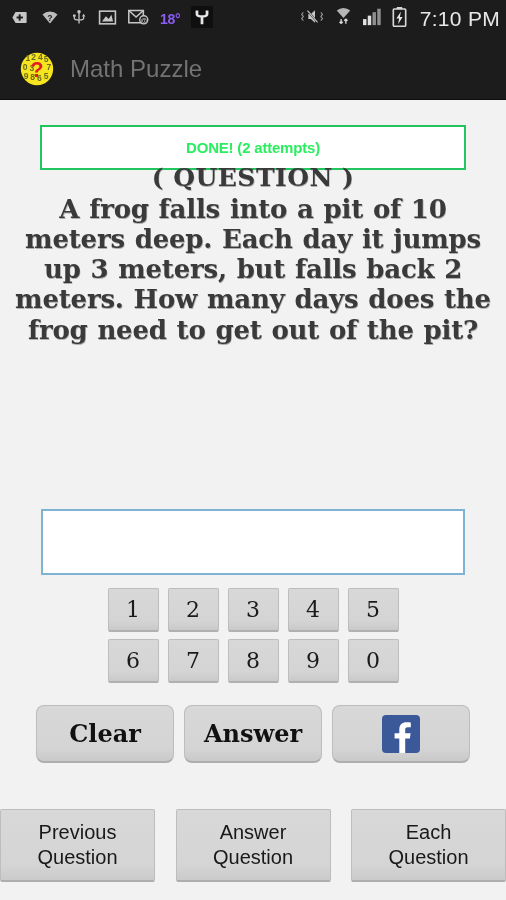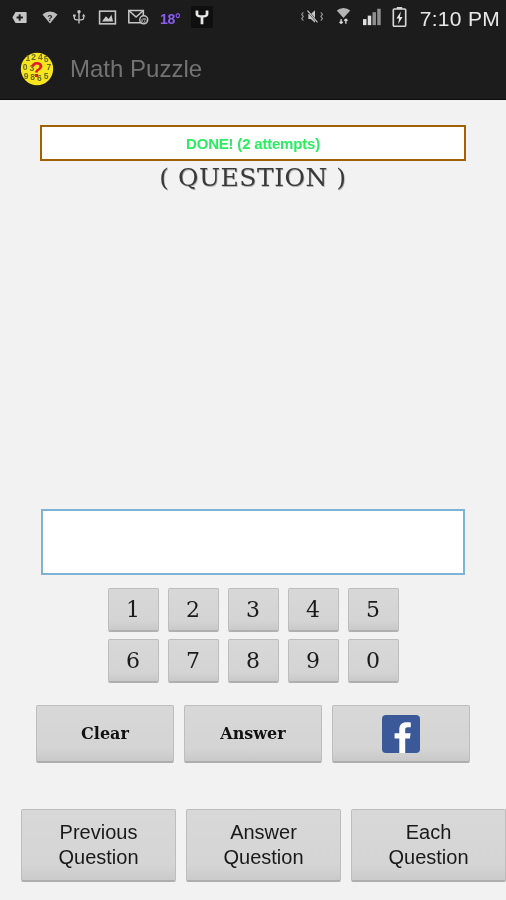--- a/index.html
+++ b/index.html
@@ -78,43 +78,43 @@
     background: #f2f2f2;
     position: relative;
   }
 
   
   #status-banner {
     position: absolute;
     top: 25px;
     left: 40px;
     width: 426px;
-    height: 36px;
+    height: 45px;
     background: #ffffff;
-    border: 2px solid #a16207;
+    border: 2px solid #22c55e;
     display: flex;
     align-items: center;
     justify-content: center;
   }
   #status-banner-text {
     color: #2aee60;
     font-size: 15px;
     font-weight: bold;
     letter-spacing: -0.2px;
   }
 
   
   #question-block {
     position: absolute;
     top: 63px;
     left: 14px;
     width: 478px;
     text-align: center;
     font-family: "DejaVu Serif", serif;
-    font-weight: normal;
+    font-weight: bold;
     color: #3a3a3a;
     text-shadow: 0.6px 0.6px 0px rgba(120,120,120,0.55);
   }
   #question-title {
     font-size: 25px;
     letter-spacing: 0.5px;
     line-height: 1.2;
     margin-bottom: 1px;
   }
   #question-text {
@@ -179,24 +179,24 @@
     display: flex;
     justify-content: center;
     gap: 10px;
   }
   .act-btn {
     width: 138px;
     height: 58px;
     background: linear-gradient(to bottom, #d8d8d8 0%, #d4d4d4 78%, #c9c9c9 100%);
     border: 1px solid #bdbdbd;
     border-bottom: 2px solid #aeaeae;
-    border-radius: 2px;
+    border-radius: 8px;
     font-family: "DejaVu Serif", serif;
     font-weight: bold;
-    font-size: 16px;
+    font-size: 24px;
     color: #111;
     display: flex;
     align-items: center;
     justify-content: center;
     cursor: pointer;
     padding: 0;
   }
   #fb-icon-box {
     width: 38px;
     height: 38px;
@@ -208,21 +208,21 @@
     justify-content: center;
   }
 
   
   #nav-row {
     position: absolute;
     top: 709px;
     left: 0;
     width: 506px;
     display: flex;
-    justify-content: flex-end;
+    justify-content: space-between;
     gap: 10px;
   }
   .nav-btn {
     width: 155px;
     height: 73px;
     background: linear-gradient(to bottom, #d8d8d8 0%, #d5d5d5 78%, #cacaca 100%);
     border: 1px solid #bdbdbd;
     border-bottom: 2px solid #aeaeae;
     border-radius: 2px;
     font-family: "Liberation Sans", sans-serif;
@@ -359,20 +359,21 @@
 </div>
 
 <div id="content">
 
   <div id="status-banner">
     <span id="status-banner-text">DONE! (2 attempts)</span>
   </div>
 
   <div id="question-block">
     <div id="question-title">( QUESTION )</div>
+    <div id="question-text">A frog falls into a pit of 10 meters deep. Each day it jumps up 3 meters, but falls back 2 meters. How many days does the frog need to get out of the pit?</div>
   </div>
 
   <input id="answer-input" type="text" value="" style="">
 
   <div id="keypad">
     <div class="key-row">
       <button class="key-btn">1</button>
       <button class="key-btn">2</button>
       <button class="key-btn">3</button>
       <button class="key-btn">4</button>

